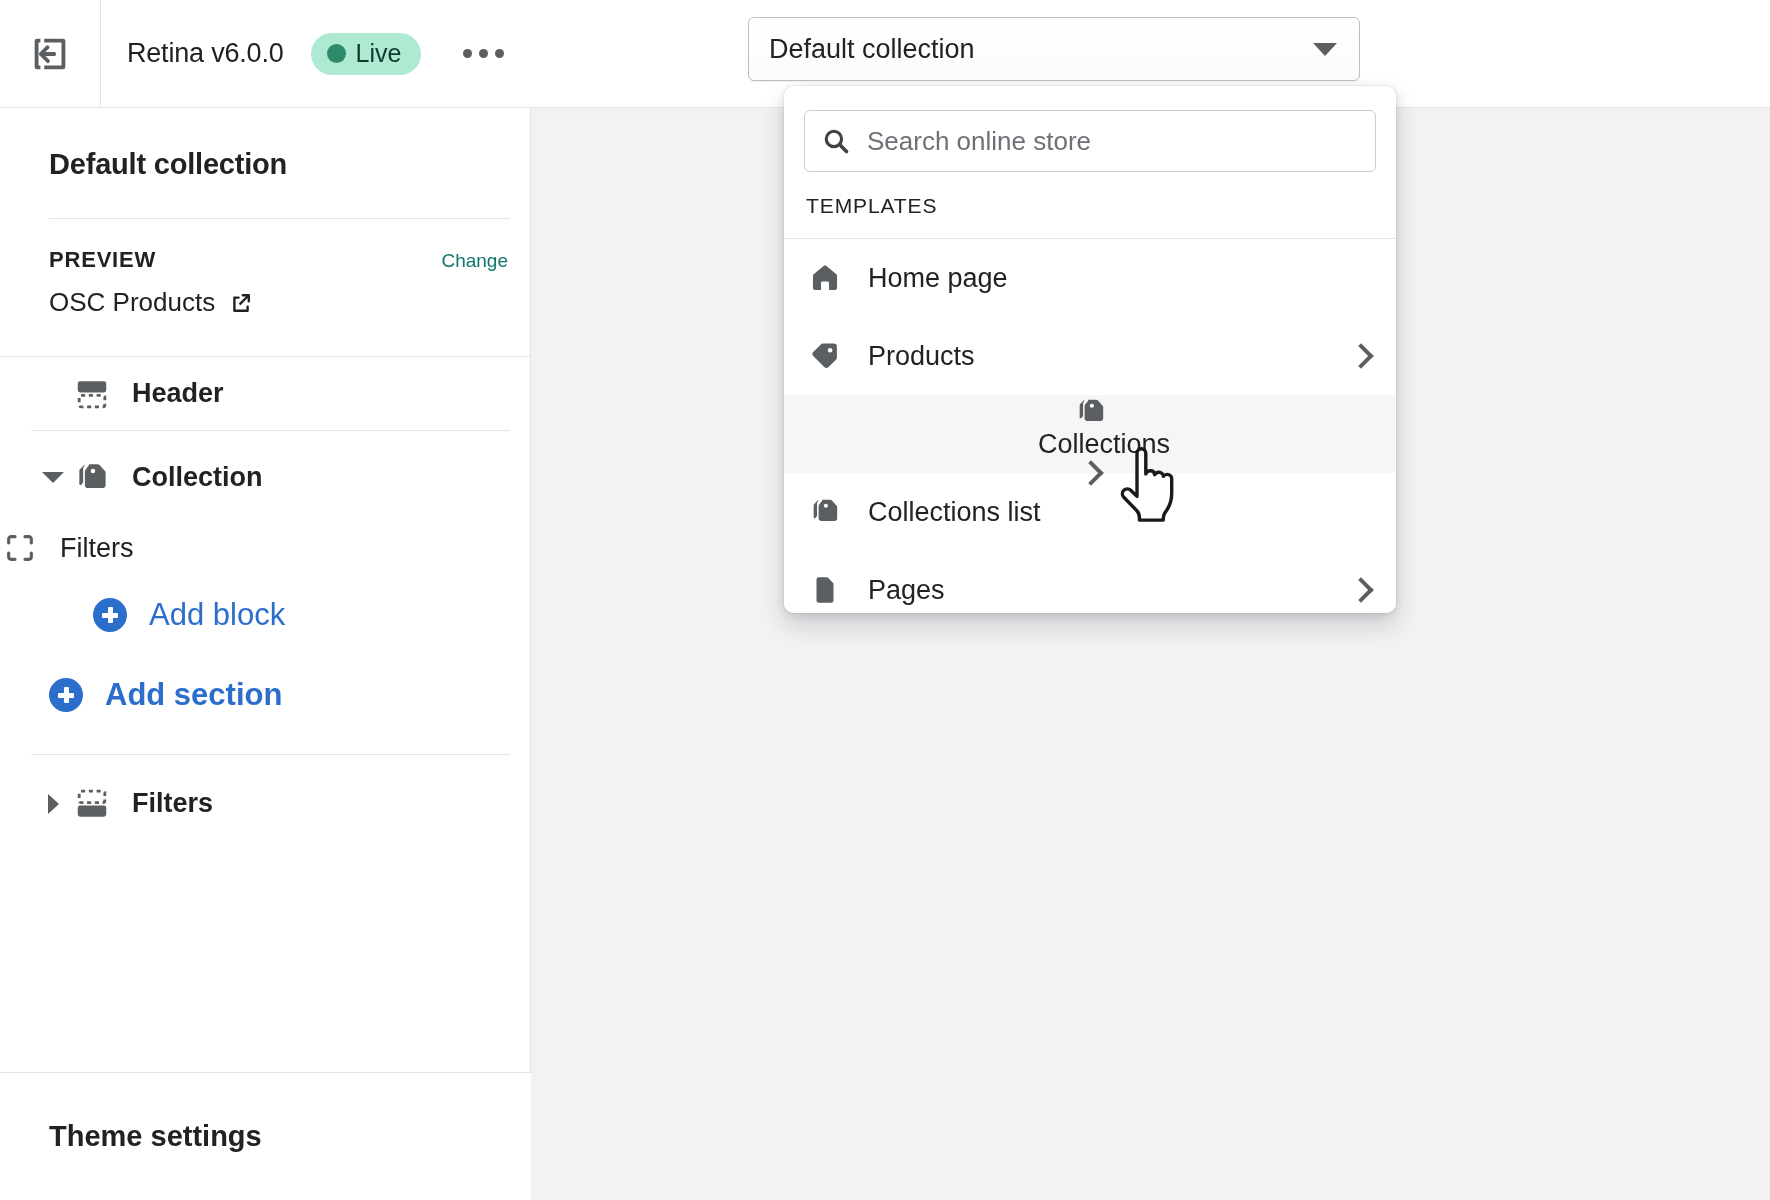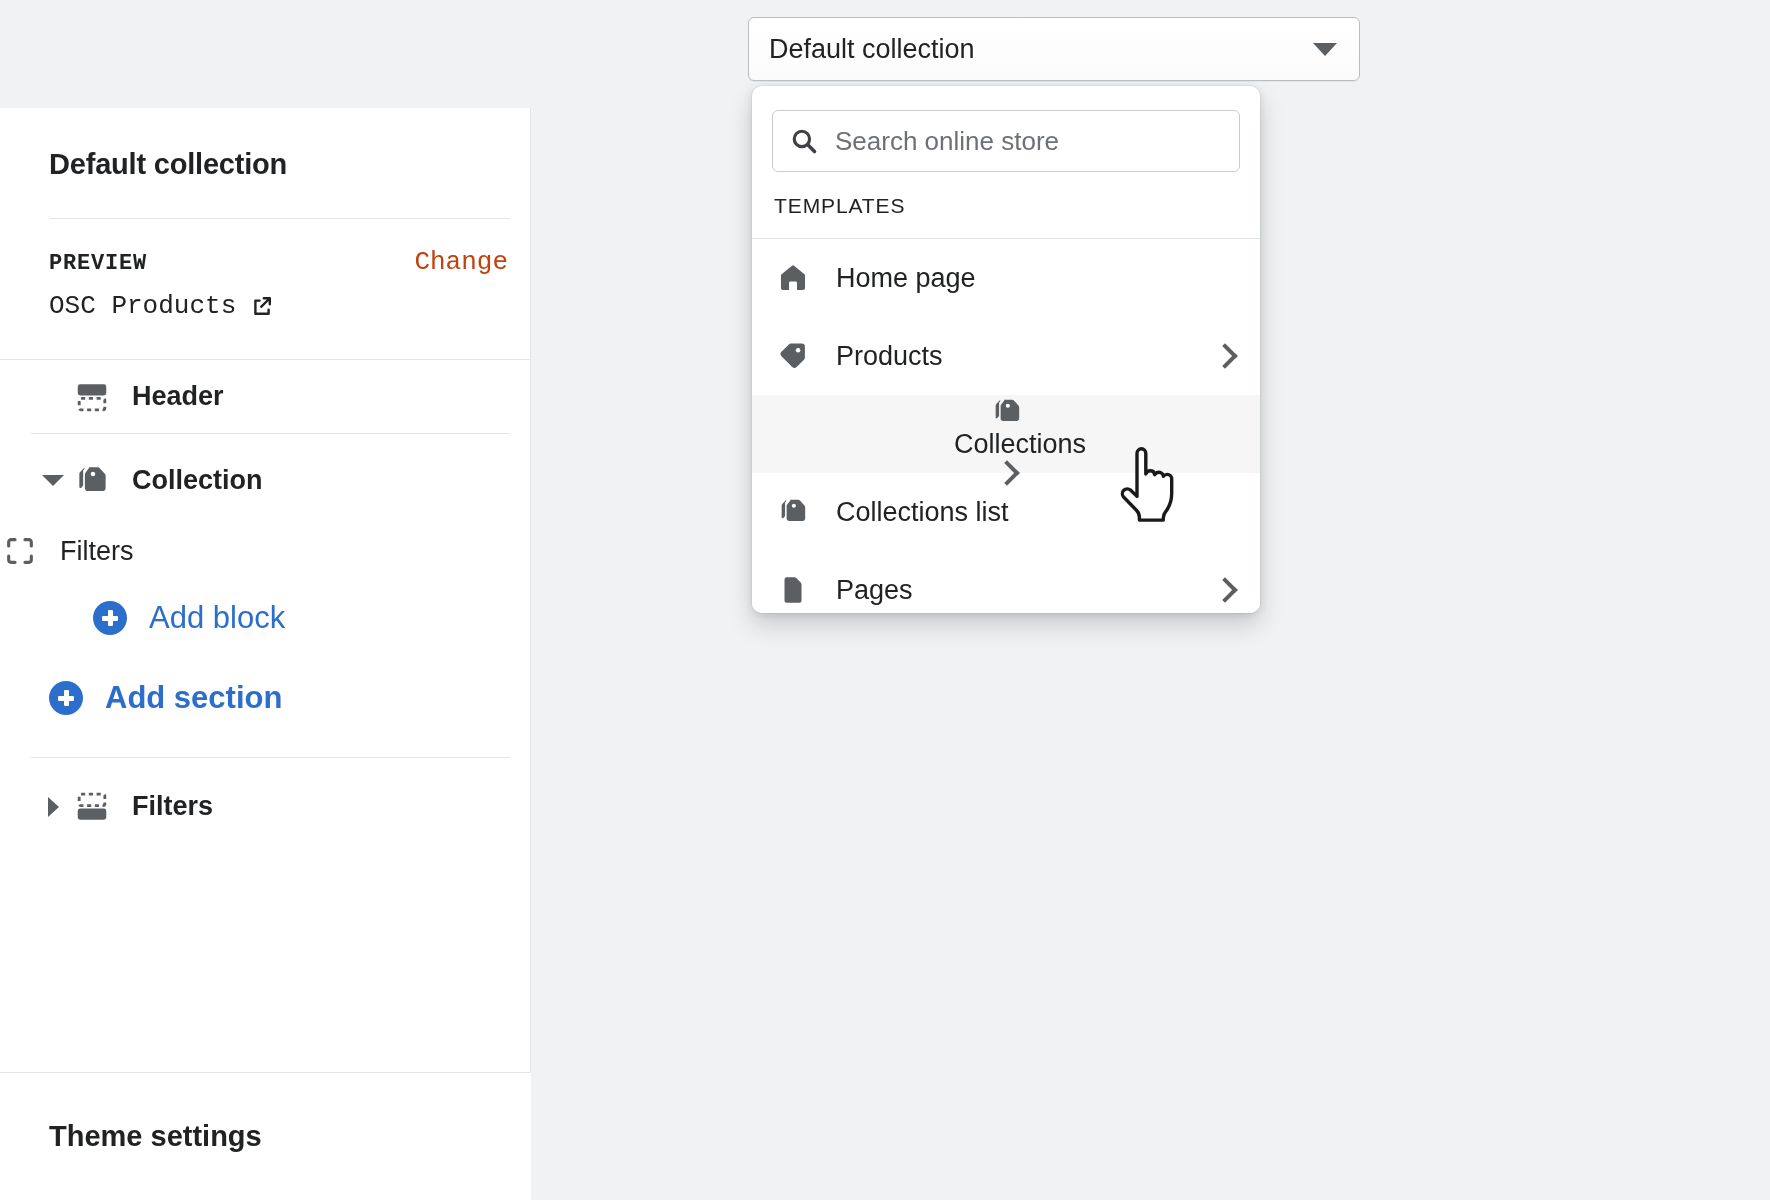--- a/index.html
+++ b/index.html
@@ -129,23 +129,23 @@
     width: 0; height: 0;
     border-left: 12px solid transparent;
     border-right: 12px solid transparent;
     border-top: 13px solid #5c5f62;
     margin-right: 4px;
   }
 
   
   .selector-popover {
     position: absolute;
-    left: 752px;
+    left: 784px;
     top: 86px;
-    width: 508px;
+    width: 612px;
     height: 527px;
     background: #ffffff;
     border-radius: 10px;
     box-shadow: 0 0 0 1px rgba(63,63,68,.05), 0 12px 24px rgba(22,29,37,.18), 0 2px 8px rgba(22,29,37,.10);
     overflow: hidden;
     z-index: 30;
   }
 
   .popover-search-wrap {
     padding: 24px 20px 22px 20px;
@@ -251,36 +251,35 @@
   .rule {
     height: 1px;
     background: #e3e4e5;
     margin: 37px 20px 0 49px;
   }
   .rule.full { margin-left: 0; margin-right: 0; }
   .rule.inset-sm { margin: 0 20px 0 31px; }
 
   .preview-block {
     padding: 28px 22px 0 49px;
-    font-family: Liberation Mono, monospace;
   }
   .preview-row {
     display: flex;
     align-items: baseline;
     justify-content: space-between;
   }
   .preview-label {
     font-size: 22px;
     font-weight: bold;
     letter-spacing: 0.8px;
     color: #202223;
   }
   .change-link {
-    font-size: 26px;
-    color: #c2410c;
+    font-size: 19px;
+    color: #0f766e;
     cursor: pointer;
   }
   .preview-store {
     margin-top: 14px;
     display: flex;
     align-items: center;
     gap: 14px;
     font-size: 26px;
     color: #202223;
     cursor: pointer;
@@ -414,20 +413,49 @@
     top: 447px;
     z-index: 60;
     pointer-events: none;
   }
 </style>
 </head>
 <body>
 
 <div id="app">
 
+  <div class="topbar">
+
+    <div class="collapse-btn">
+      <span>
+        <svg width="46" height="46" viewBox="0 0 24 24" fill="none">
+          <path d="M4 5.2a1.2 1.2 0 0 1 1.2-1.2H7v2H6v12h1v2H5.2A1.2 1.2 0 0 1 4 18.8V5.2Z" fill="#5c5f62"></path>
+          <path d="M9 4h9.8A1.2 1.2 0 0 1 20 5.2v13.6a1.2 1.2 0 0 1-1.2 1.2H9v-2h9V6H9V4Z" fill="#5c5f62"></path>
+          <path d="M14.2 11H9.6l1.9-1.9a1 1 0 0 0-1.4-1.4l-3.6 3.6a1 1 0 0 0 0 1.4l3.6 3.6a1 1 0 1 0 1.4-1.4L9.6 13h4.6a1 1 0 1 0 0-2Z" fill="#5c5f62"></path>
+        </svg>
+      </span>
+    </div>
+
+    <div class="topbar-divider"></div>
+
+    <div class="theme-info">
+      <span class="theme-name">Retina v6.0.0</span>
+
+      <span class="live-badge">
+        <span class="live-dot"></span>
+        <span>Live</span>
+      </span>
+
+      <span class="more-btn">
+        <i></i>
+        <i></i>
+        <i></i>
+      </span>
+    </div>
+  </div>
 
   <div class="sidebar">
 
     <div class="sidebar-title">Default collection</div>
 
     <div class="rule"></div>
 
     <div class="preview-block">
       <div class="preview-row">
         <span class="preview-label">PREVIEW</span>

